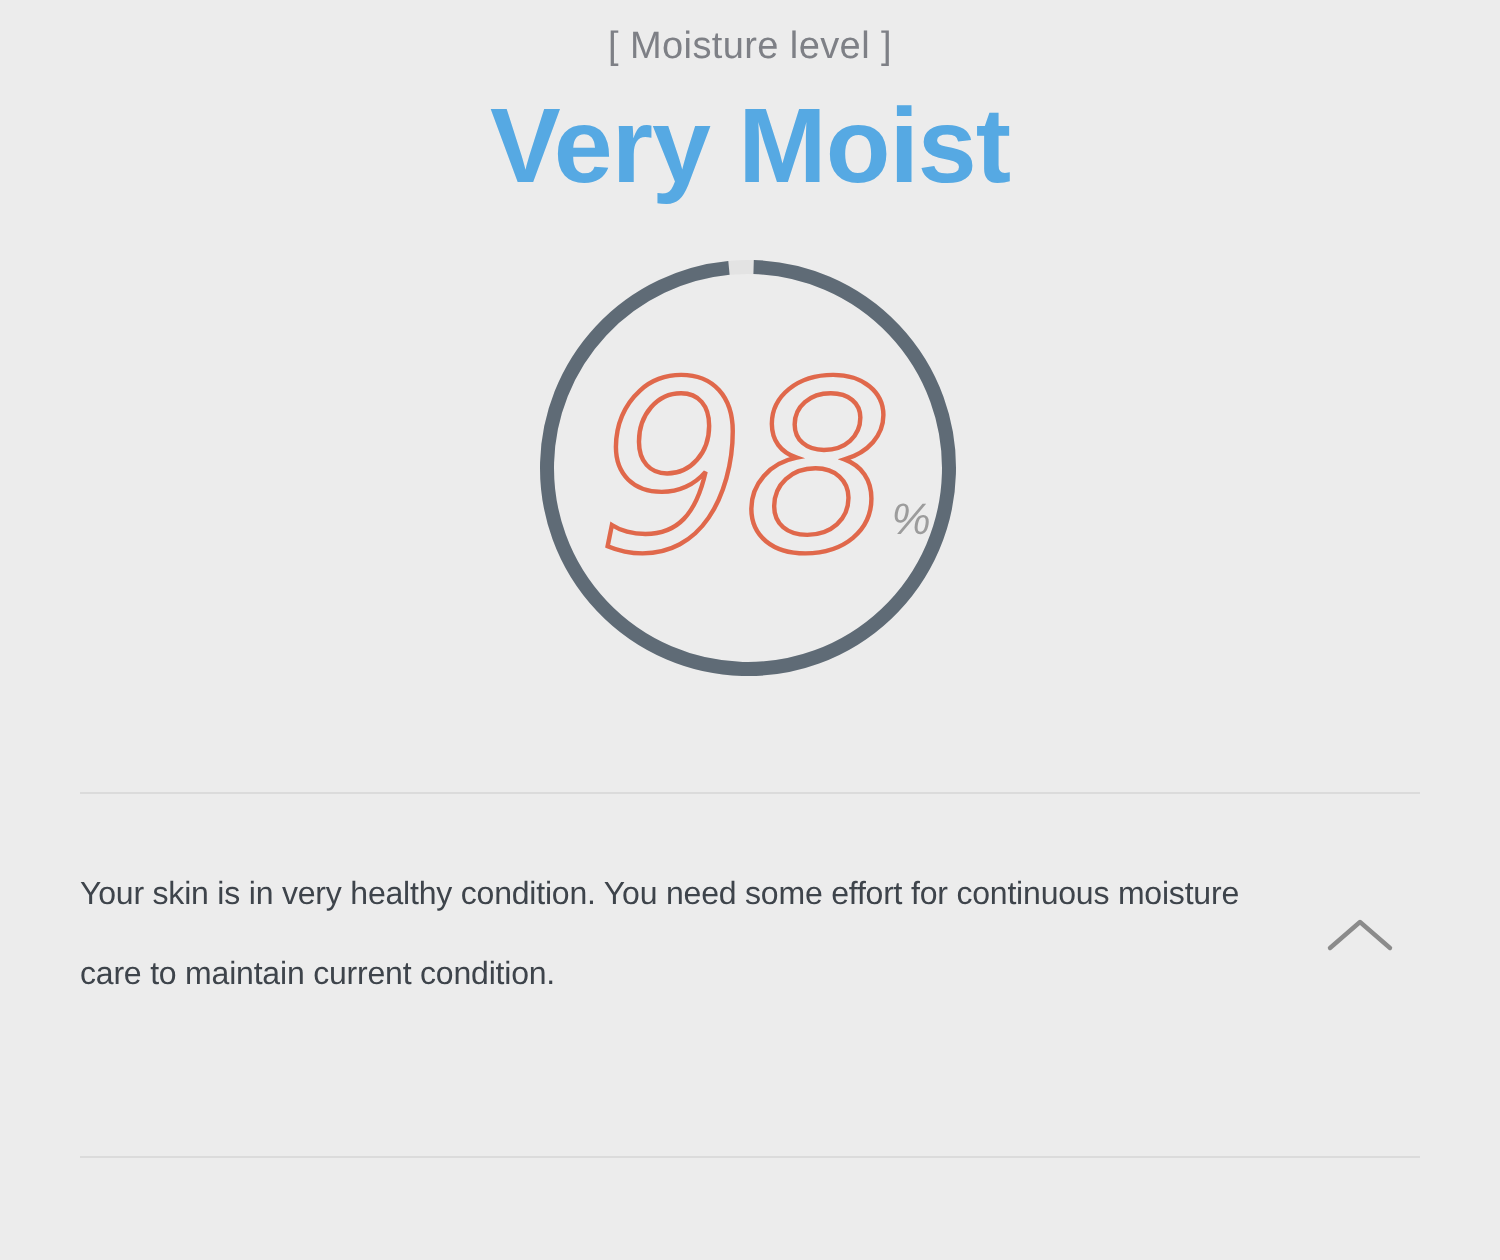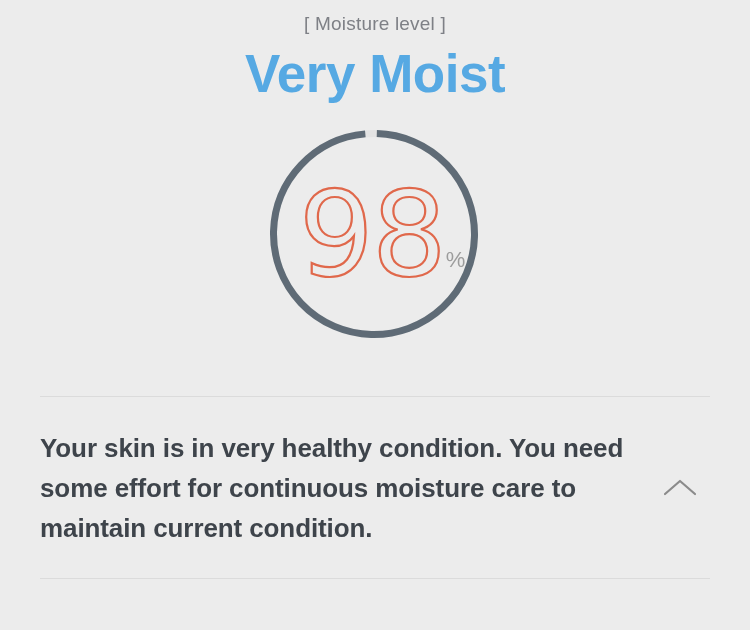--- a/index.html
+++ b/index.html
@@ -71,20 +71,21 @@
     height: 208px;
     display: flex;
     align-items: center;
     justify-content: center;
   }
   .gauge-readout {
     display: flex;
     align-items: flex-end;
     justify-content: center;
     transform: translateX(8px);
+    font-style: italic;
   }
   .gauge-value {
     font-size: 118px;
     line-height: 110px;
     font-weight: 400;
     letter-spacing: -2px;
     color: transparent;
     -webkit-text-stroke: 2.2px #e0684b;
     font-family: "DejaVu Sans", sans-serif;
   }
@@ -113,24 +114,24 @@
     position: absolute;
     left: 40px;
     top: 428px;
     width: 670px;
     display: flex;
     align-items: center;
     justify-content: space-between;
   }
   .description-text {
     width: 600px;
-    font-size: 26px;
+    font-size: 16px;
     line-height: 40px;
     color: #3e444b;
-    font-weight: 700;
+    font-weight: 400;
     letter-spacing: -0.1px;
   }
   .collapse-toggle {
     width: 56px;
     height: 56px;
     display: flex;
     align-items: center;
     justify-content: center;
     margin-right: 2px;
     background: transparent;

